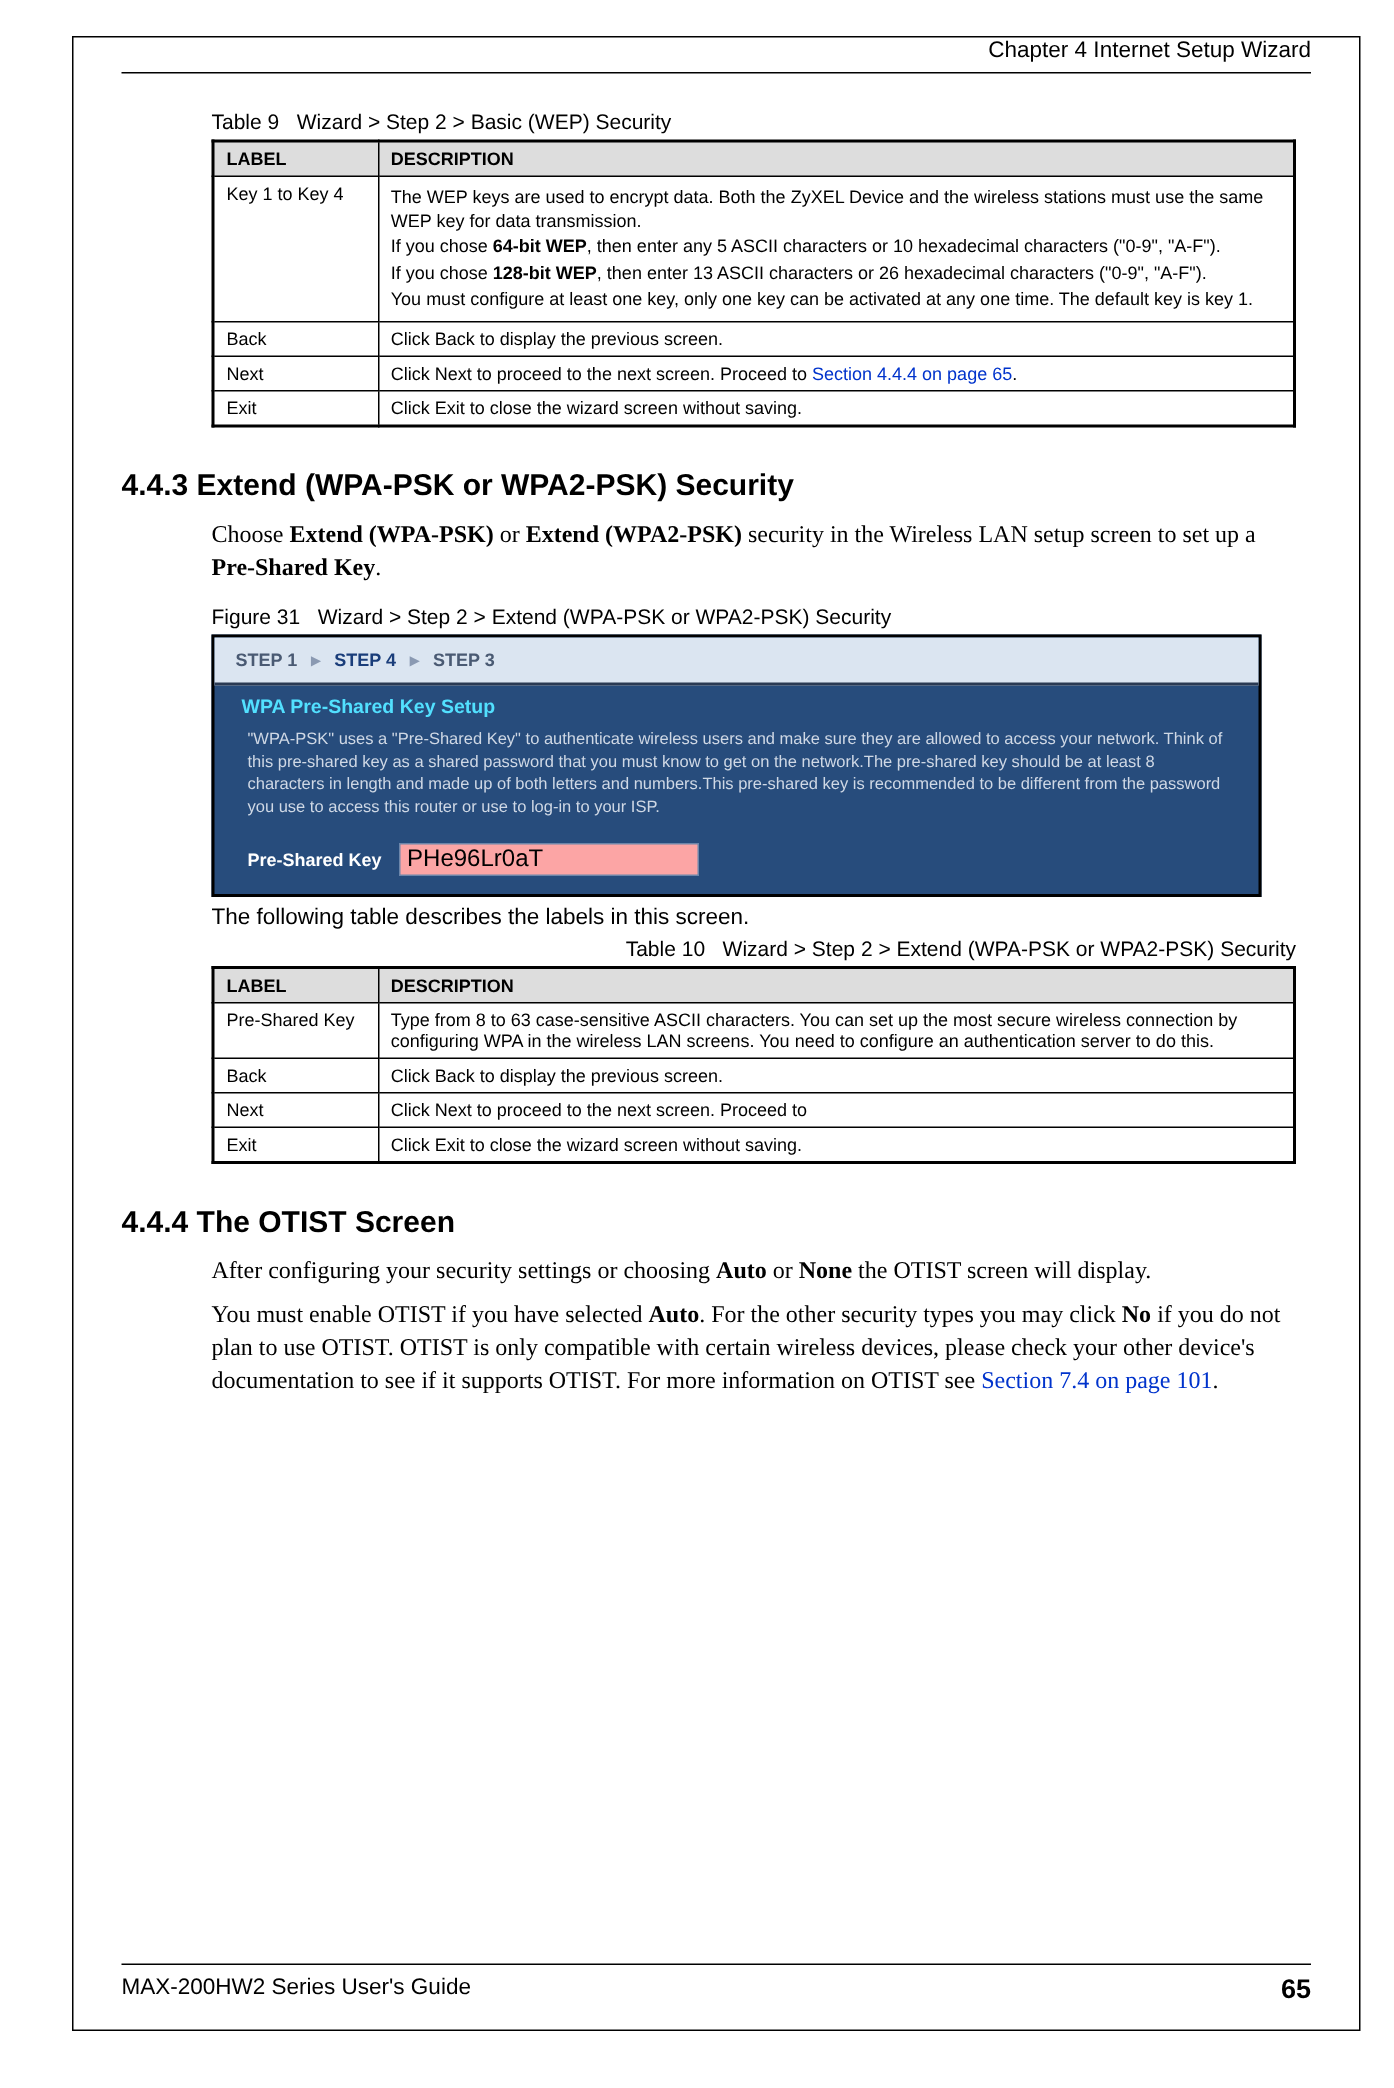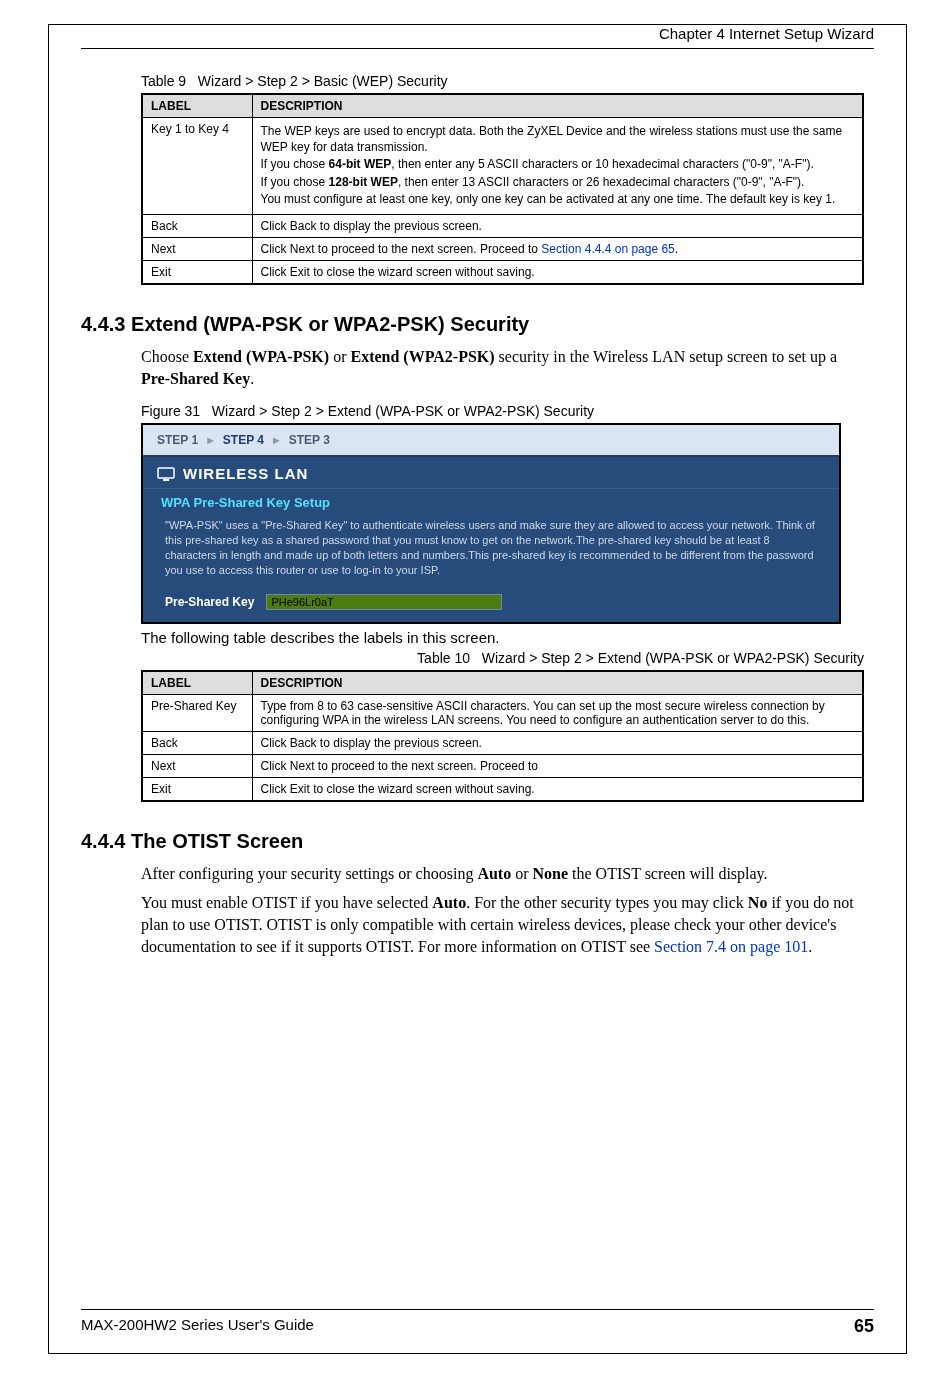--- a/index.html
+++ b/index.html
@@ -133,27 +133,27 @@
   .wiz-row {
     display: flex;
     align-items: center;
     gap: 12px;
     padding: 6px 18px 12px 22px;
     font-size: 12px;
     font-weight: bold;
     color: #fff;
   }
   .wiz-row input {
-    background: #4d7c0f;
+    background: #fca5a5;
     color: #000;
     font-family: Verdana, Arial, sans-serif;
-    font-size: 11px;
+    font-size: 16px;
     padding: 1px 4px;
     border: 1px solid #6c86aa;
-    width: 236px;
+    width: 200px;
   }
 
   .footer {
     margin-top: auto;
     border-top: 1px solid #000;
     padding-top: 6px;
     display: flex;
     justify-content: space-between;
     font-size: 15px;
   }
@@ -230,27 +230,20 @@
     </div>
 
     <div class="wiz-box">
       <div class="wiz-top">
         <span>STEP 1</span>
         <span class="step-arrow">▸</span>
         <span class="step-active">STEP 4</span>
         <span class="step-arrow">▸</span>
         <span>STEP 3</span>
       </div>
-      <div class="wiz-title">
-        <svg width="18" height="14" viewBox="0 0 18 14">
-          <rect x="1" y="1" width="16" height="10" rx="1" fill="none" stroke="#fff" stroke-width="1.5"></rect>
-          <rect x="6" y="12" width="6" height="2" fill="#fff"></rect>
-        </svg>
-        <span>WIRELESS LAN</span>
-      </div>
       <div class="wiz-sub">WPA Pre-Shared Key Setup</div>
       <div class="wiz-body">"WPA-PSK" uses a "Pre-Shared Key" to authenticate wireless users and make sure they are allowed to access your network. Think of this pre-shared key as a shared password that you must know to get on the network.The pre-shared key should be at least 8 characters in length and made up of both letters and numbers.This pre-shared key is recommended to be different from the password you use to access this router or use to log-in to your ISP.</div>
       <div class="wiz-row">
         <span>Pre-Shared Key</span>
         <input type="text" value="PHe96Lr0aT" style="">
       </div>
     </div>
 
     <p class="body-p" style="font-family: Arial, sans-serif; font-size:15px; margin-top:4px; margin-bottom:2px;">The following table describes the labels in this screen.</p>
 

